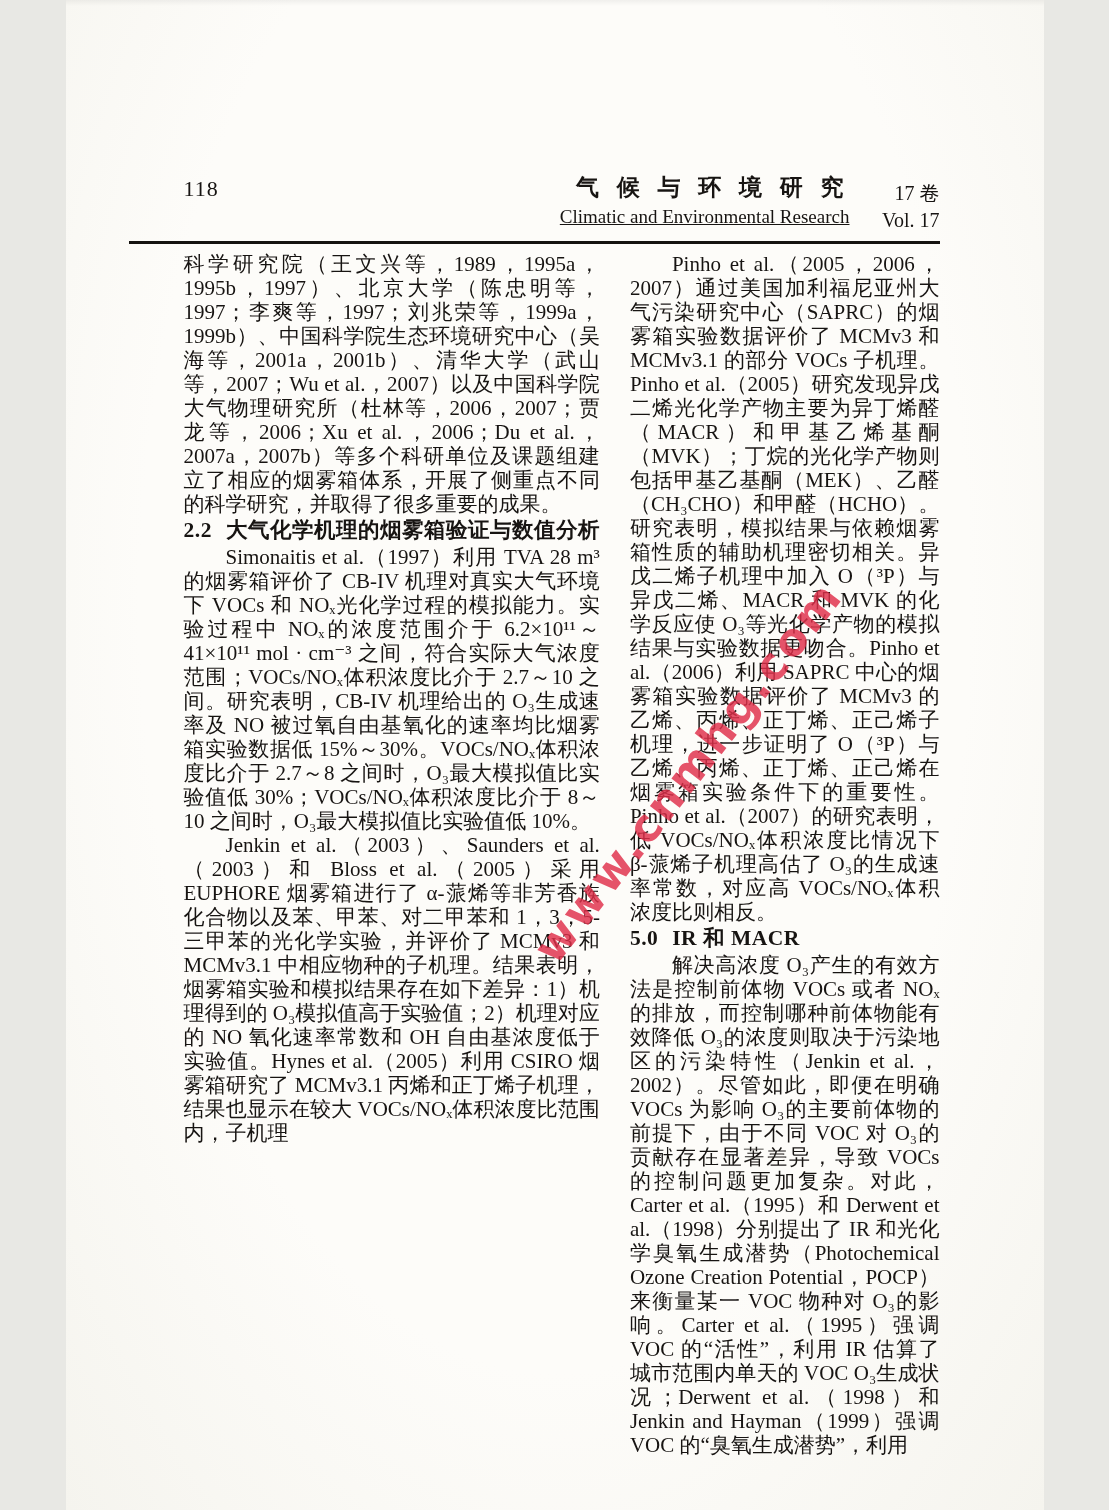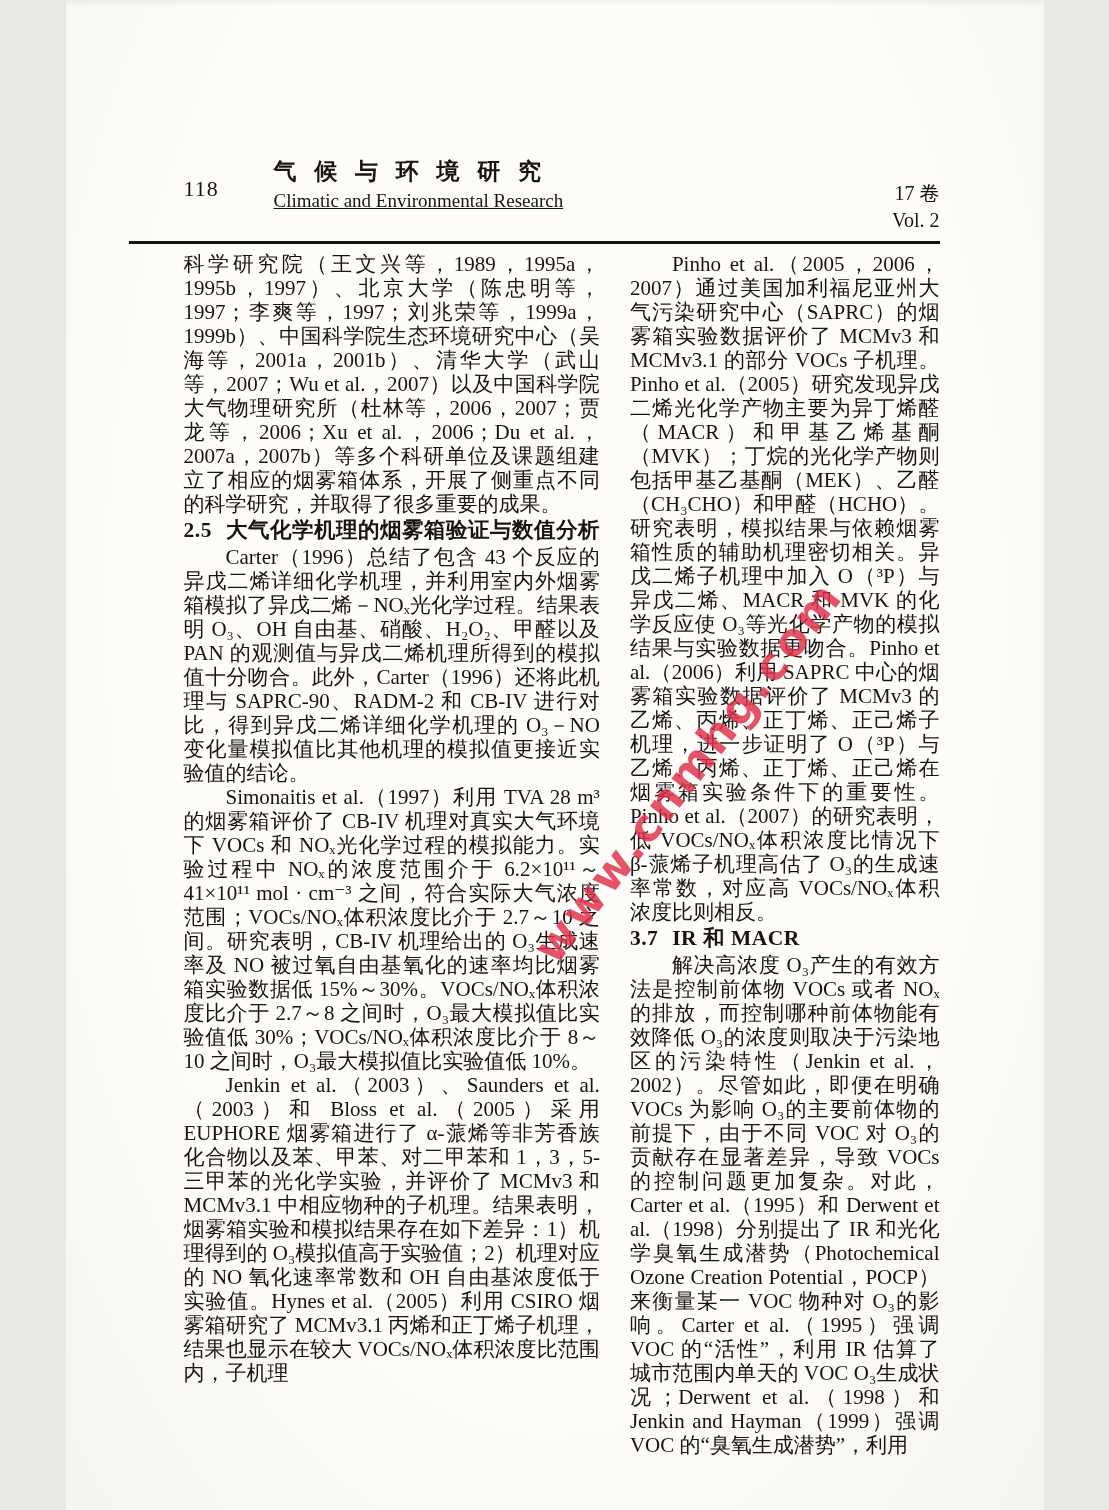--- a/index.html
+++ b/index.html
@@ -11,21 +11,21 @@
     background-image:radial-gradient(ellipse at 50% 40%, #fdfcf9 60%, #f5f4ee 100%);
     color:#171412;
     font-family:"Liberation Serif","DejaVu Serif",serif;
     overflow:hidden;
   }
   .content{position:absolute;left:118px;right:104px;top:158px;}
   header.pagehead{
     display:flex;align-items:flex-start;justify-content:space-between;
   }
   .pageno{font-size:22px;margin-top:18px;width:90px;letter-spacing:1px;}
-  .head-center{flex:1;text-align:left;line-height:1.25;}
+  .head-center{flex:1;text-align:right;line-height:1.25;margin-top:16px;}
   .jtitle-cn{font-size:23px;font-weight:bold;letter-spacing:6px;}
   .jtitle-en{font-size:19px;margin-top:2px;text-decoration:underline;}
   .head-vol{width:90px;text-align:right;font-size:20px;line-height:1.35;margin-top:22px;}
   .rule{border:0;border-top:3px solid #151310;margin:7px 0 0 -55px;width:calc(100% + 55px);height:0;}
   main.columns{display:flex;gap:30px;margin-top:8px;}
   .col{width:434px;}
   .col p{
     margin:0;font-size:21px;line-height:24px;
     text-align:justify;text-justify:inter-ideograph;
   }
@@ -55,42 +55,41 @@
   <div class="content">
 
     <header class="pagehead">
       <div class="pageno">118</div>
       <div class="head-center">
         <div class="jtitle-cn">气 候 与 环 境 研 究</div>
         <div class="jtitle-en">Climatic and Environmental Research</div>
       </div>
       <div class="head-vol">
         <div>17 卷</div>
-        <div>Vol. 2</div>
+        <div>Vol. 17</div>
       </div>
     </header>
 
     <hr class="rule">
 
     <main class="columns">
 
       <section class="col">
         <p>科学研究院（王文兴等，1989，1995a，1995b，1997）、北京大学（陈忠明等，1997；李爽等，1997；刘兆荣等，1999a，1999b）、中国科学院生态环境研究中心（吴海等，2001a，2001b）、清华大学（武山等，2007；Wu et al.，2007）以及中国科学院大气物理研究所（杜林等，2006，2007；贾龙等，2006；Xu et al.，2006；Du et al.，2007a，2007b）等多个科研单位及课题组建立了相应的烟雾箱体系，开展了侧重点不同的科学研究，并取得了很多重要的成果。</p>
         <h3>
-          <span class="hnum">2.5</span><span>大气化学机理的烟雾箱验证与数值分析</span>
+          <span class="hnum">2.2</span><span>大气化学机理的烟雾箱验证与数值分析</span>
         </h3>
-        <p class="ind">Carter（1996）总结了包含 43 个反应的异戊二烯详细化学机理，并利用室内外烟雾箱模拟了异戊二烯－NOₓ光化学过程。结果表明 O₃、OH 自由基、硝酸、H₂O₂、甲醛以及 PAN 的观测值与异戊二烯机理所得到的模拟值十分吻合。此外，Carter（1996）还将此机理与 SAPRC-90、RADM-2 和 CB-IV 进行对比，得到异戊二烯详细化学机理的 O₃－NO 变化量模拟值比其他机理的模拟值更接近实验值的结论。</p>
         <p class="ind">Simonaitis et al.（1997）利用 TVA 28 m³ 的烟雾箱评价了 CB-IV 机理对真实大气环境下 VOCs 和 NOₓ光化学过程的模拟能力。实验过程中 NOₓ的浓度范围介于 6.2×10¹¹～41×10¹¹ mol · cm⁻³ 之间，符合实际大气浓度范围；VOCs/NOₓ体积浓度比介于 2.7～10 之间。研究表明，CB-IV 机理给出的 O₃生成速率及 NO 被过氧自由基氧化的速率均比烟雾箱实验数据低 15%～30%。VOCs/NOₓ体积浓度比介于 2.7～8 之间时，O₃最大模拟值比实验值低 30%；VOCs/NOₓ体积浓度比介于 8～10 之间时，O₃最大模拟值比实验值低 10%。</p>
         <p class="ind">Jenkin et al.（2003）、Saunders et al.（2003）和 Bloss et al.（2005）采用 EUPHORE 烟雾箱进行了 α-蒎烯等非芳香族化合物以及苯、甲苯、对二甲苯和 1，3，5-三甲苯的光化学实验，并评价了 MCMv3 和 MCMv3.1 中相应物种的子机理。结果表明，烟雾箱实验和模拟结果存在如下差异：1）机理得到的 O₃模拟值高于实验值；2）机理对应的 NO 氧化速率常数和 OH 自由基浓度低于实验值。Hynes et al.（2005）利用 CSIRO 烟雾箱研究了 MCMv3.1 丙烯和正丁烯子机理，结果也显示在较大 VOCs/NOₓ体积浓度比范围内，子机理</p>
       </section>
 
       <section class="col">
         <p class="ind">Pinho et al.（2005，2006，2007）通过美国加利福尼亚州大气污染研究中心（SAPRC）的烟雾箱实验数据评价了 MCMv3 和 MCMv3.1 的部分 VOCs 子机理。Pinho et al.（2005）研究发现异戊二烯光化学产物主要为异丁烯醛（MACR）和甲基乙烯基酮（MVK）；丁烷的光化学产物则包括甲基乙基酮（MEK）、乙醛（CH₃CHO）和甲醛（HCHO）。研究表明，模拟结果与依赖烟雾箱性质的辅助机理密切相关。异戊二烯子机理中加入 O（³P）与异戊二烯、MACR 和 MVK 的化学反应使 O₃等光化学产物的模拟结果与实验数据更吻合。Pinho et al.（2006）利用 SAPRC 中心的烟雾箱实验数据评价了 MCMv3 的乙烯、丙烯、正丁烯、正己烯子机理，进一步证明了 O（³P）与乙烯、丙烯、正丁烯、正己烯在烟雾箱实验条件下的重要性。Pinho et al.（2007）的研究表明，低 VOCs/NOₓ体积浓度比情况下 β-蒎烯子机理高估了 O₃的生成速率常数，对应高 VOCs/NOₓ体积浓度比则相反。</p>
         <h3>
-          <span class="hnum">3.7</span><span>IR 和 MACR</span>
+          <span class="hnum">5.0</span><span>IR 和 MACR</span>
         </h3>
         <p class="ind">解决高浓度 O₃产生的有效方法是控制前体物 VOCs 或者 NOₓ的排放，而控制哪种前体物能有效降低 O₃的浓度则取决于污染地区的污染特性（Jenkin et al.，2002）。尽管如此，即便在明确 VOCs 为影响 O₃的主要前体物的前提下，由于不同 VOC 对 O₃的贡献存在显著差异，导致 VOCs 的控制问题更加复杂。对此，Carter et al.（1995）和 Derwent et al.（1998）分别提出了 IR 和光化学臭氧生成潜势（Photochemical Ozone Creation Potential，POCP）来衡量某一 VOC 物种对 O₃的影响。Carter et al.（1995）强调 VOC 的“活性”，利用 IR 估算了城市范围内单天的 VOC O₃生成状况；Derwent et al.（1998）和 Jenkin and Hayman（1999）强调 VOC 的“臭氧生成潜势”，利用</p>
       </section>
 
     </main>
   </div>
 
   <div class="watermark">www.cnmhg.com</div>
 </div>
 

